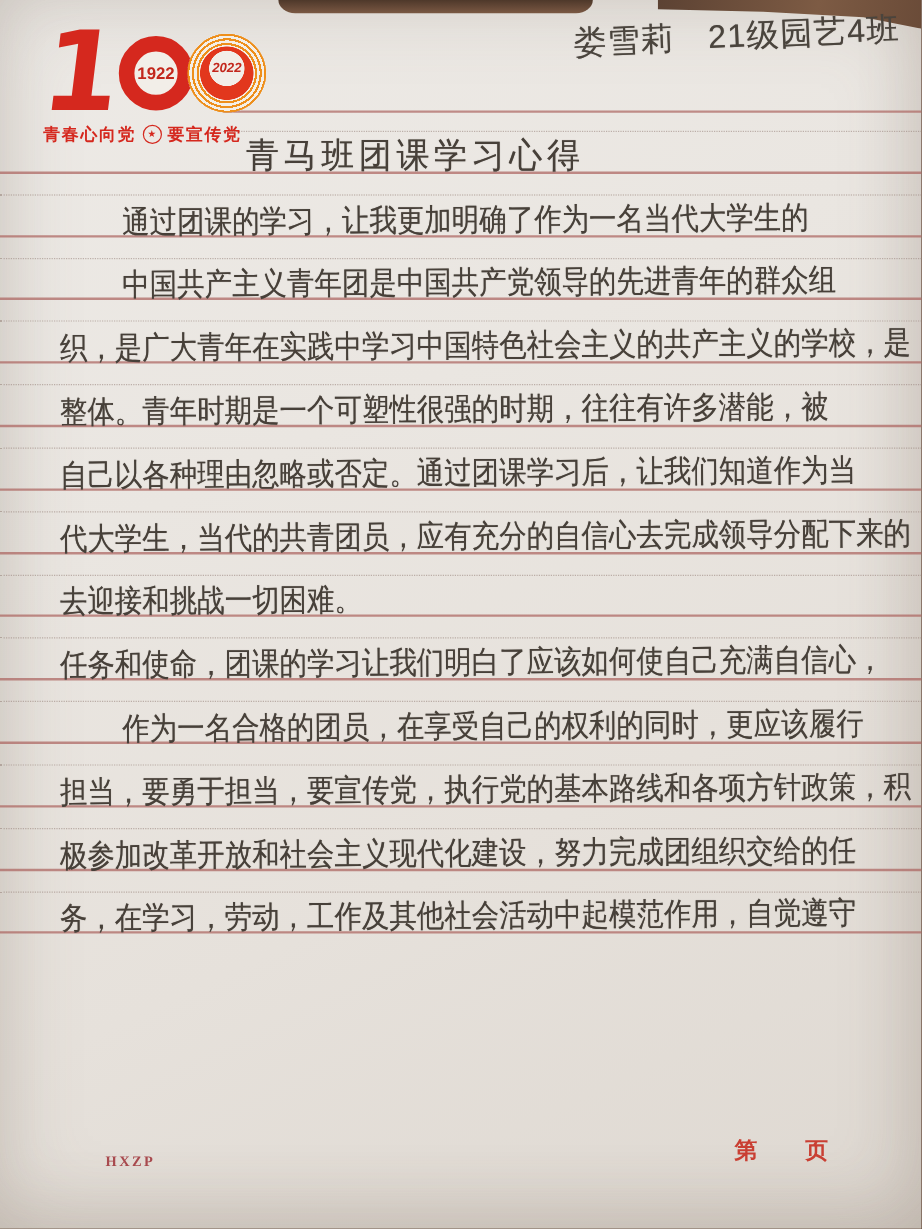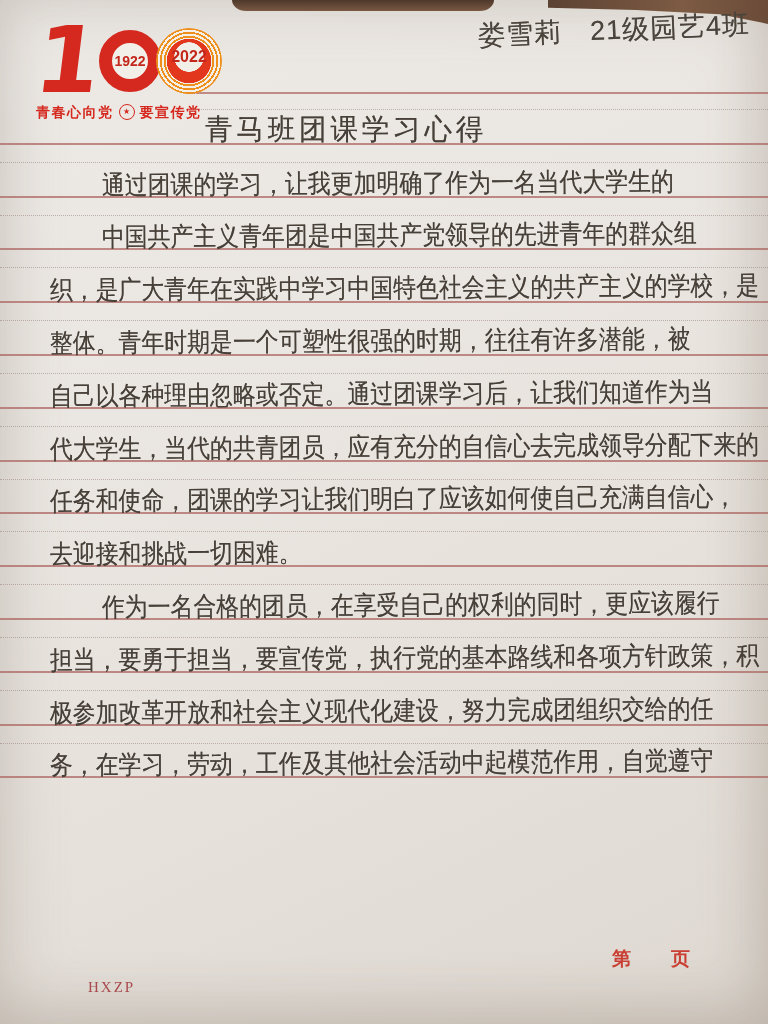--- a/index.html
+++ b/index.html
@@ -76,37 +76,37 @@
   }
   .zero2{
     width:66px;height:66px;margin-left:-5px;
     background:
       radial-gradient(circle at 50% 44%, #f2eee8 0 14.5px, rgba(0,0,0,0) 15px),
       radial-gradient(circle, #e2371d 0 22px, rgba(0,0,0,0) 22.5px),
       repeating-radial-gradient(circle, #ee8f1c 0 1.8px, #f4efe8 1.8px 3.9px);
   }
   .zero2 .year{
     position:absolute;top:44%;left:50%;transform:translate(-50%,-50%);
-    font-size:16px;font-weight:bold;color:#c3271c;
+    font-size:11px;font-weight:bold;color:#c3271c;font-style:italic;
   }
   .slogan{
     margin-top:6px;display:flex;align-items:flex-start;gap:5px;
     color:#d5281e;font-weight:bold;font-size:14px;letter-spacing:1.5px;
     white-space:nowrap;
   }
   .star-badge{
     width:14px;height:14px;border:1.6px solid #d5281e;border-radius:50%;
     display:flex;align-items:center;justify-content:center;flex:none;
   }
   .star-badge .star{font-size:8px;line-height:1;color:#d5281e;letter-spacing:0;}
   
   .footer-left{
     position:absolute;left:88px;top:961px;z-index:4;
-    font-family:"Liberation Serif","DejaVu Serif",serif;font-weight:normal;
-    color:#a84a4e;font-size:15px;letter-spacing:2px;margin-top:18px;
+    font-family:"Liberation Serif","DejaVu Serif",serif;font-weight:bold;
+    color:#a84a4e;font-size:12px;letter-spacing:2px;
   }
   .footer-page{
     position:absolute;left:612px;top:946px;z-index:4;display:flex;gap:40px;
     color:#c93f33;font-size:19px;font-weight:bold;
   }
 </style>
 </head>
 <body>
 
 <div class="paper">
@@ -127,24 +127,24 @@
     <div class="row">
         <span class="txt">整体。青年时期是一个可塑性很强的时期，往往有许多潜能，被</span>
       </div>
     <div class="row">
         <span class="txt">自己以各种理由忽略或否定。通过团课学习后，让我们知道作为当</span>
       </div>
     <div class="row">
         <span class="txt">代大学生，当代的共青团员，应有充分的自信心去完成领导分配下来的</span>
       </div>
     <div class="row">
-        <span class="txt">任务和使命，团课的学习让我们明白了应该如何使自己充满自信心，</span>
+        <span class="txt">去迎接和挑战一切困难。</span>
       </div>
     <div class="row">
-        <span class="txt">去迎接和挑战一切困难。</span>
+        <span class="txt">任务和使命，团课的学习让我们明白了应该如何使自己充满自信心，</span>
       </div>
     <div class="row indent">
         <span class="txt">作为一名合格的团员，在享受自己的权利的同时，更应该履行</span>
       </div>
     <div class="row">
         <span class="txt">担当，要勇于担当，要宣传党，执行党的基本路线和各项方针政策，积</span>
       </div>
     <div class="row">
         <span class="txt">极参加改革开放和社会主义现代化建设，努力完成团组织交给的任</span>
       </div>

